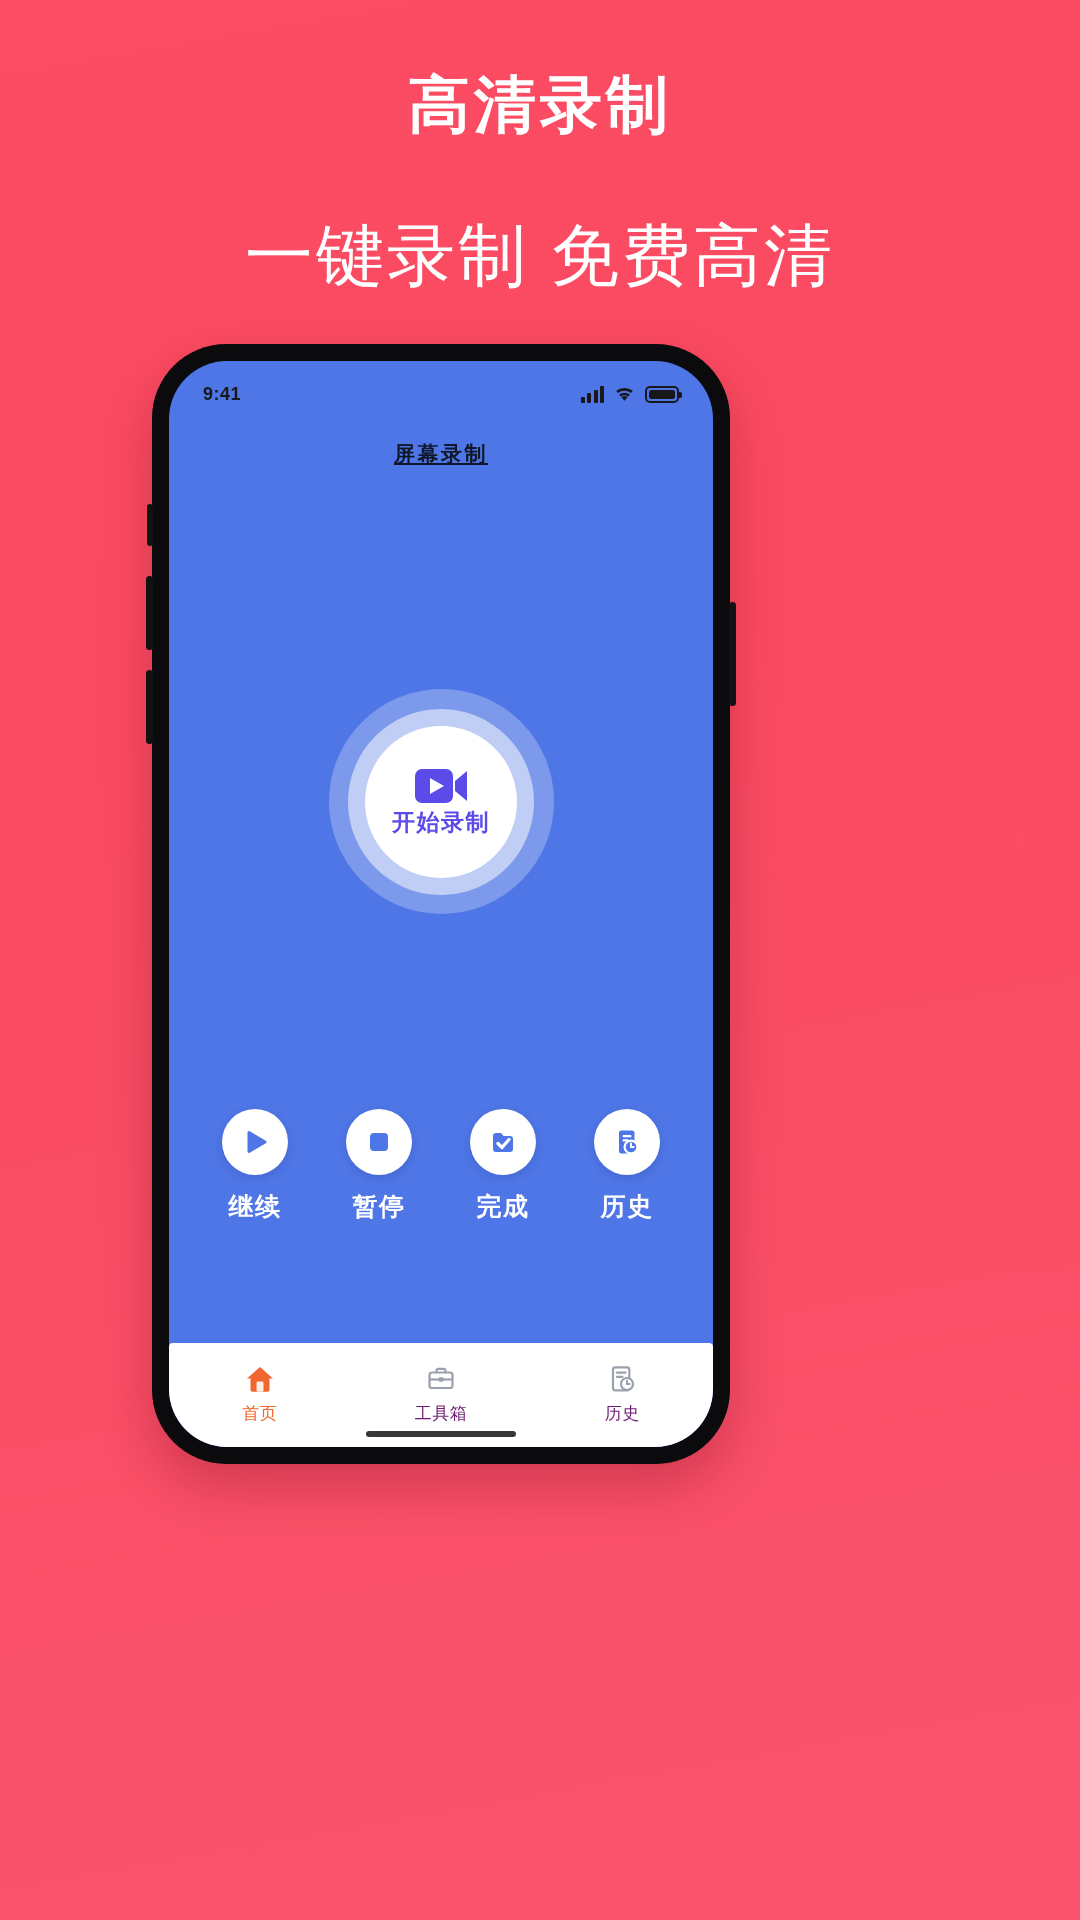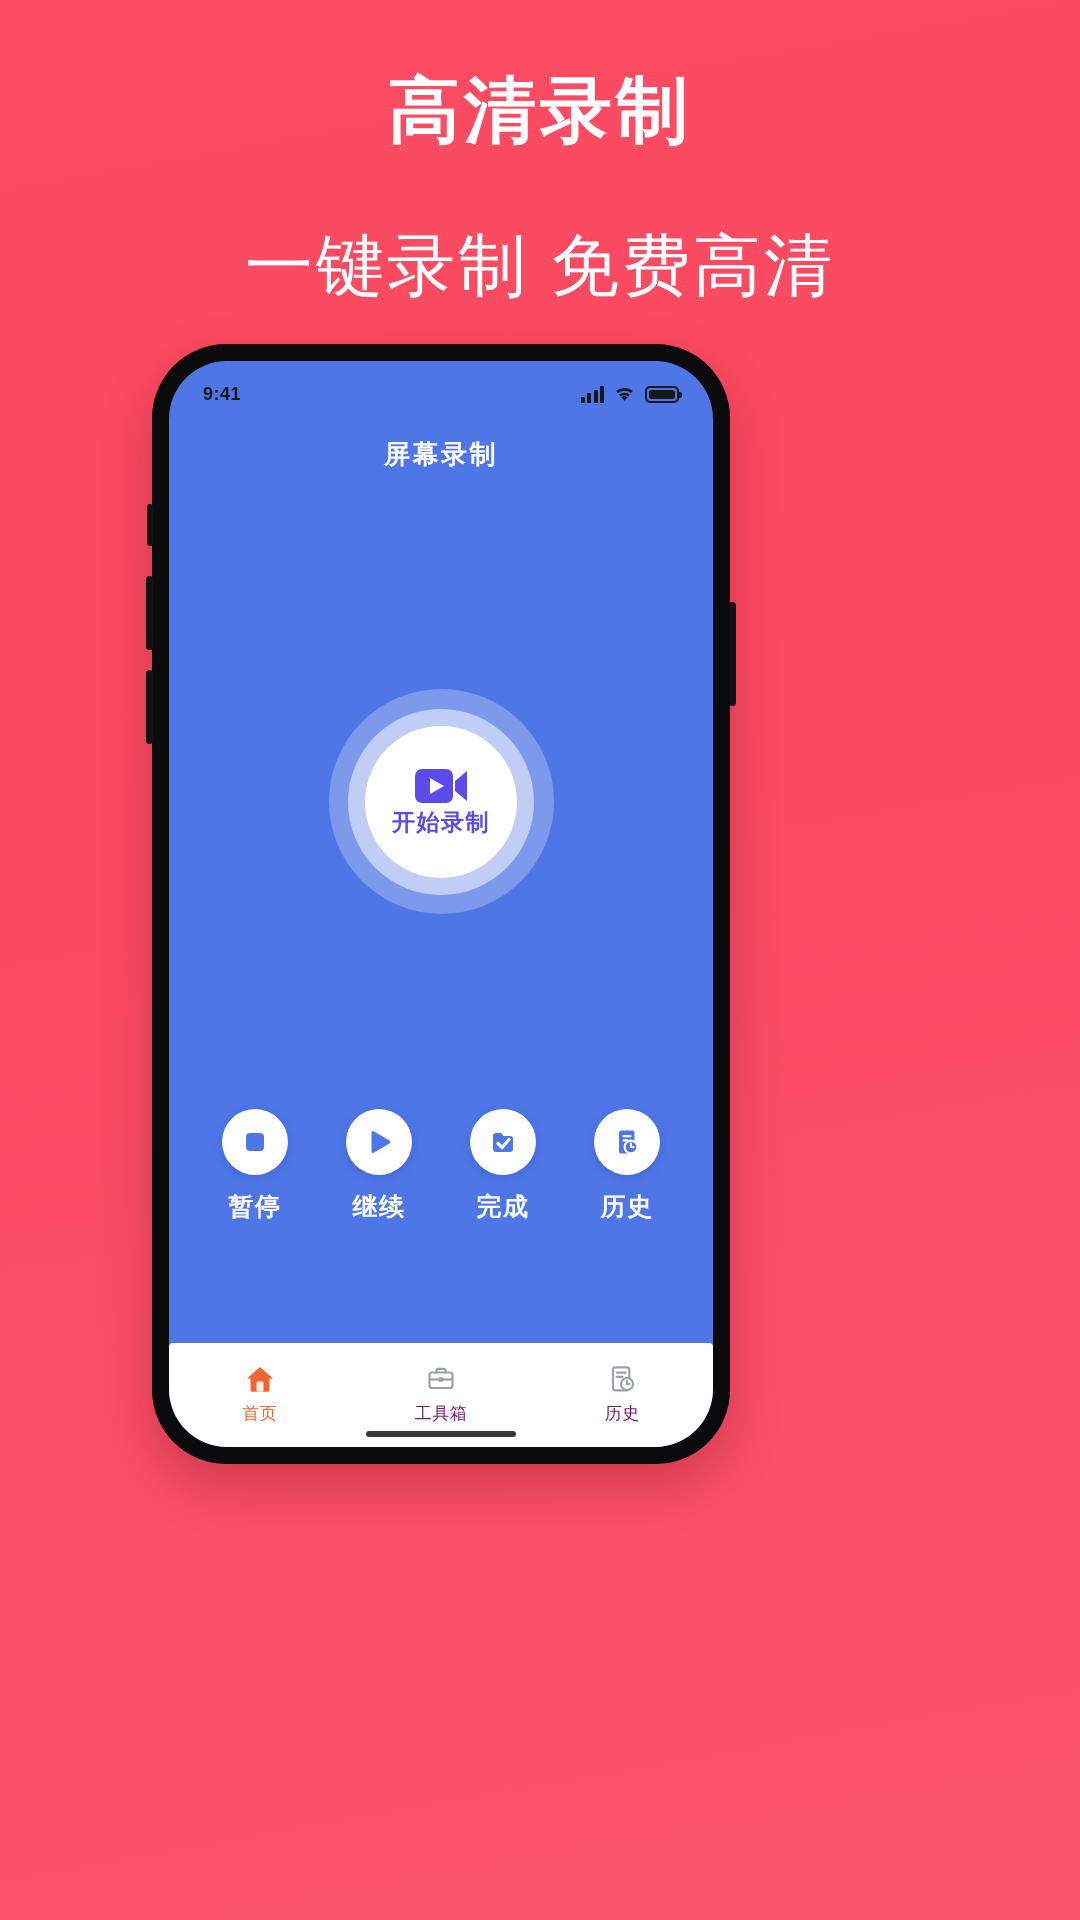--- a/index.html
+++ b/index.html
@@ -16,21 +16,21 @@
   }
 
   
   .promo {
     position: absolute;
     top: 0; left: 0; right: 0;
     text-align: center;
     padding-top: 74px;
   }
   .promo-title {
-    font-size: 72px;
+    font-size: 62px;
     font-weight: bold;
     color: #FFFFFF;
     letter-spacing: 4px;
     line-height: 1.0;
     margin: 0;
   }
   .promo-sub {
     font-size: 68px;
     font-weight: 500;
     color: #FFFFFF;
@@ -137,24 +137,25 @@
 
   
   .appbar {
     flex: 0 0 auto;
     height: 74px;
     display: flex;
     align-items: center;
     justify-content: center;
   }
   .appbar-title {
-    color: #ffffff;
-    font-size: 26px;
+    color: #0f172a;
+    font-size: 21px;
     font-weight: bold;
     letter-spacing: 2.5px;
+    text-decoration: underline;
   }
 
   
   .app-body {
     flex: 1 1 auto;
     position: relative;
     display: flex;
     flex-direction: column;
   }
 
@@ -335,36 +336,36 @@
           </div>
         </div>
       </div>
 
       <div class="actions">
 
         <div class="action">
           <div class="action-circle">
             <span>
               <svg width="34" height="34" viewBox="0 0 34 34">
+                <path d="M11 7.5 L27 17 L11 26.5 Z" fill="#4F76E6" stroke="#4F76E6" stroke-width="3" stroke-linejoin="round"></path>
+              </svg>
+            </span>
+          </div>
+          <span class="action-label">继续</span>
+        </div>
+
+        <div class="action">
+          <div class="action-circle">
+            <span>
+              <svg width="34" height="34" viewBox="0 0 34 34">
                 <rect x="8" y="8" width="18" height="18" rx="4" fill="#4F76E6"></rect>
               </svg>
             </span>
           </div>
           <span class="action-label">暂停</span>
-        </div>
-
-        <div class="action">
-          <div class="action-circle">
-            <span>
-              <svg width="34" height="34" viewBox="0 0 34 34">
-                <path d="M11 7.5 L27 17 L11 26.5 Z" fill="#4F76E6" stroke="#4F76E6" stroke-width="3" stroke-linejoin="round"></path>
-              </svg>
-            </span>
-          </div>
-          <span class="action-label">继续</span>
         </div>
 
         <div class="action">
           <div class="action-circle">
             <span>
               <svg width="34" height="34" viewBox="0 0 34 34">
                 <path d="M7 11 a3 3 0 0 1 3-3 h5 l2.5 3 H24 a3 3 0 0 1 3 3 v10 a3 3 0 0 1 -3 3 H10 a3 3 0 0 1 -3 -3 Z" fill="#4F76E6"></path>
                 <path d="M12 18.5 L16 22.5 L23 14.5" fill="none" stroke="#FFFFFF" stroke-width="3.2" stroke-linecap="round" stroke-linejoin="round"></path>
               </svg>
             </span>

